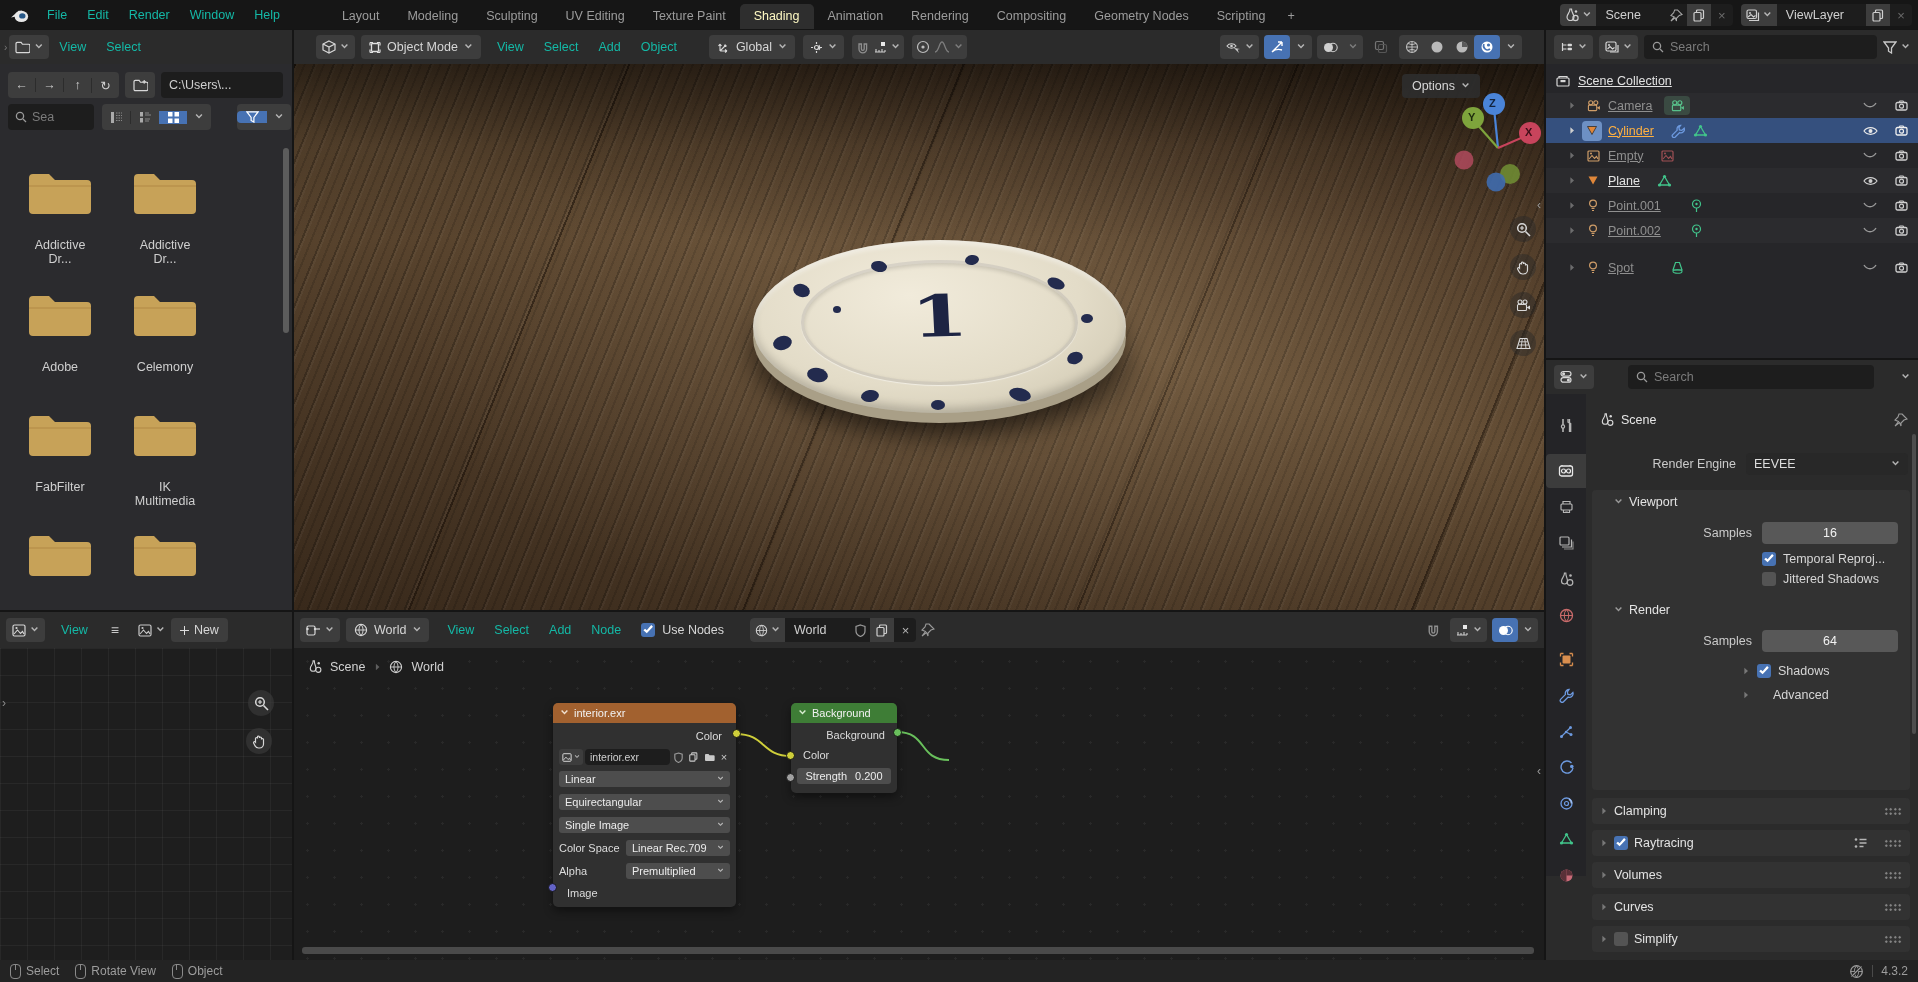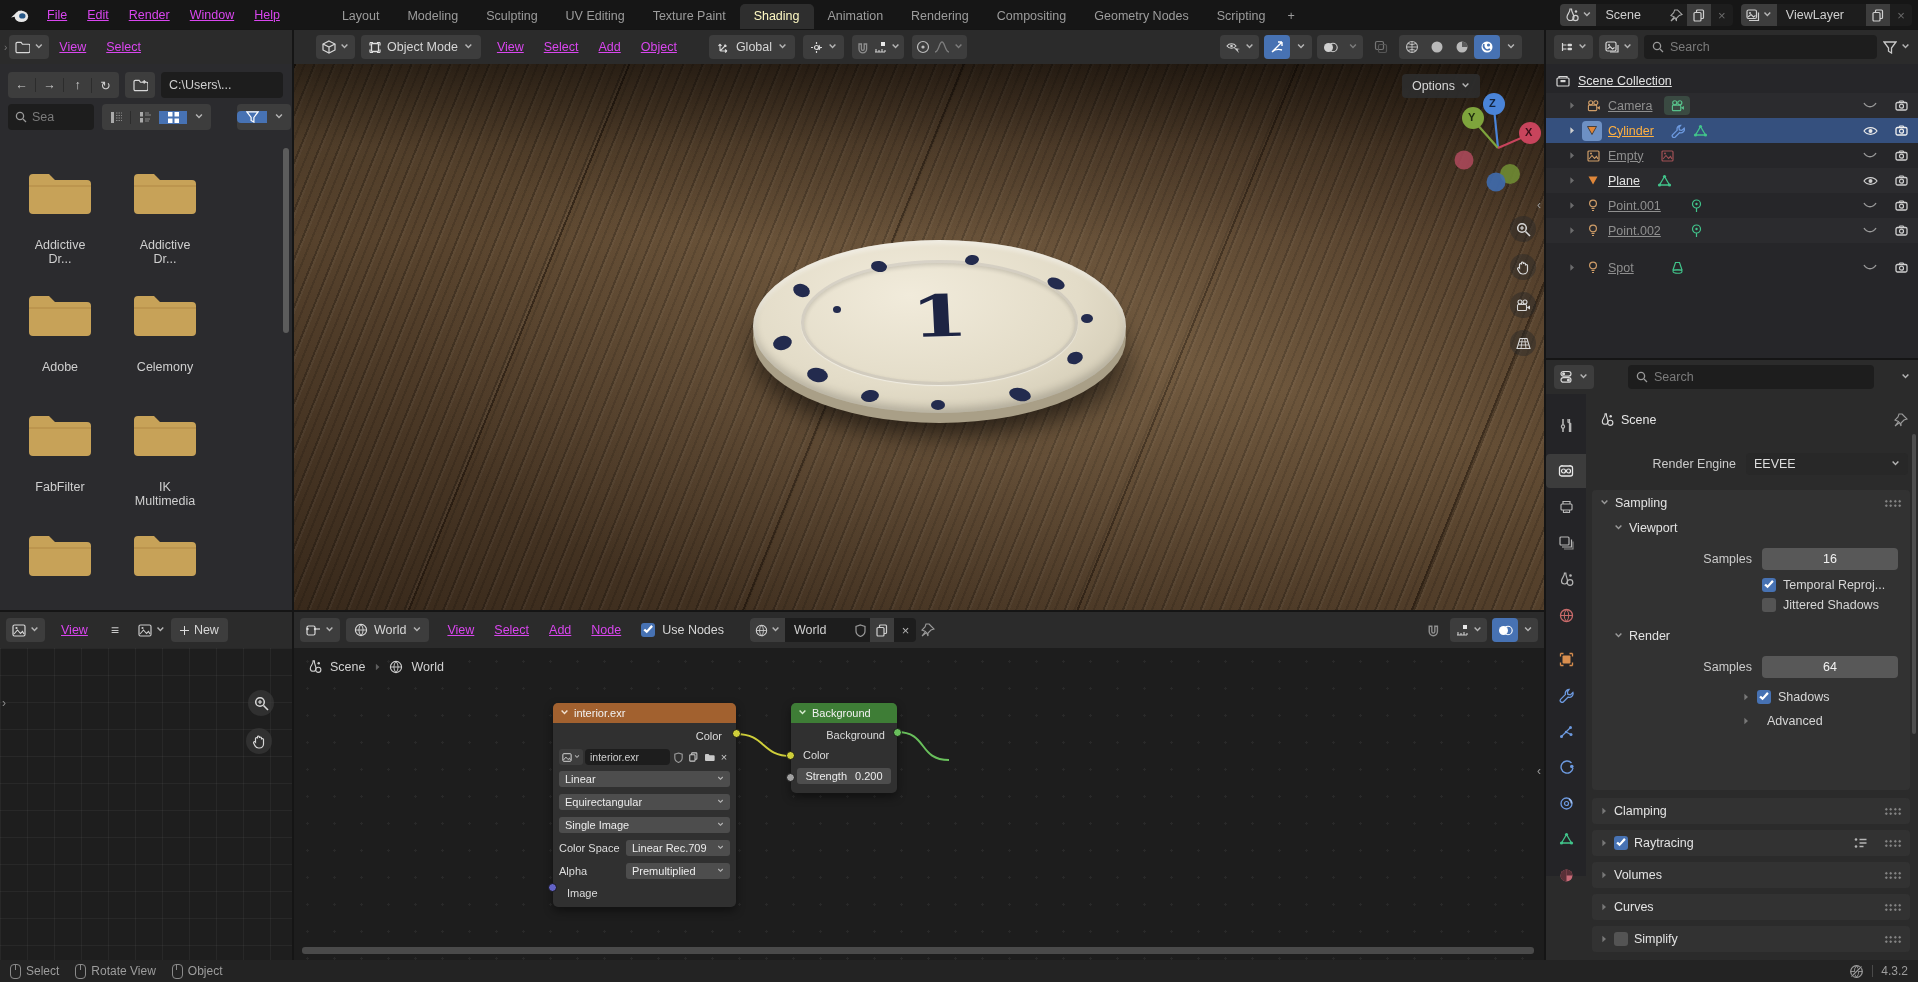--- a/index.html
+++ b/index.html
@@ -6,21 +6,21 @@
   #app{position:relative;width:1918px;height:982px;background:#101010;overflow:hidden;
        font-family:"Liberation Sans","DejaVu Sans",sans-serif;color:#d6d6d6;font-size:12.5px;
        -webkit-font-smoothing:antialiased;}
   .abs{position:absolute;}
   .row{display:flex;align-items:center;}
   .cv{display:inline-block;width:9px;height:9px;background:#b5b5b5;
       clip-path:polygon(12% 28%,50% 66%,88% 28%,76% 16%,50% 44%,24% 16%);flex:0 0 auto;}
   .cv.dim{background:#7d7d7d;}
   .cv.dk{background:#9a9a9a;}
   .hdr{background:#2b2b2b;display:flex;align-items:center;}
-  .menu{padding:0 10px;color:#d946ef;text-decoration:underline;}
+  .menu{padding:0 10px;color:#14b8a6;}
   .btn{background:#3d3d3d;border-radius:4px;display:flex;align-items:center;justify-content:center;}
   .field{background:#1d1d1d;border-radius:4px;color:#cfcfcf;display:flex;align-items:center;}
   .ph{color:#7b7b7b;}
   .ico{display:inline-flex;align-items:center;justify-content:center;flex:0 0 auto;}
   svg{display:block;}
   
   #topbar{left:0;top:0;width:1918px;height:30px;background:#161616;display:flex;align-items:center;}
   .tab{padding:5px 14px 6px;color:#9c9c9c;border-radius:5px 5px 0 0;margin-top:3px;}
   .tab.active{background:#2e2e2e;color:#fef9c3;}
   
@@ -927,25 +927,20 @@
 
       <div class="abs row" style="left:0;top:58px;right:10px;height:24px">
         <span class="lbl-r" style="width:150px">Render Engine</span>
         <span class="dd" style="flex:1;margin-left:10px;justify-content:space-between">
           <span>EEVEE</span>
             <span class="cv"></span>
         </span>
       </div>
 
       <div class="panel" style="top:96px;height:300px">
-        <div class="phead">
-          <span class="cv dk"></span>
-          <span>Sampling</span>
-          <span class="grip"></span>
-        </div>
         <div class="phead" style="height:24px;padding-left:22px">
           <span class="cv dk"></span>
           <span>Viewport</span>
         </div>
         <div class="row" style="padding:8px 12px 0 0">
           <span class="lbl-r" style="width:160px">Samples</span>
           <span class="vfield" style="flex:1;margin-left:10px">16</span>
         </div>
         <div class="row" style="padding:8px 12px 0 170px;gap:7px">
           <span class="chk on"></span>
@@ -961,21 +956,21 @@
         </div>
         <div class="row" style="padding:8px 12px 0 0">
           <span class="lbl-r" style="width:160px">Samples</span>
           <span class="vfield" style="flex:1;margin-left:10px">64</span>
         </div>
         <div class="row" style="padding:12px 12px 0 150px;gap:7px">
           <span class="tri" style="opacity:.8"></span>
           <span class="chk on"></span>
           <span>Shadows</span>
         </div>
-        <div class="row" style="padding:10px 12px 0 150px;gap:17px">
+        <div class="row" style="padding:10px 12px 0 150px;gap:23px">
           <span class="tri" style="opacity:.8"></span>
           <span>Advanced</span>
         </div>
       </div>
 
       <div class="panel" style="top:404px;height:26px">
         <div class="phead">
             <span class="tri" style="opacity:.8"></span>
           <span>Clamping</span>
           <span class="grip"></span>

